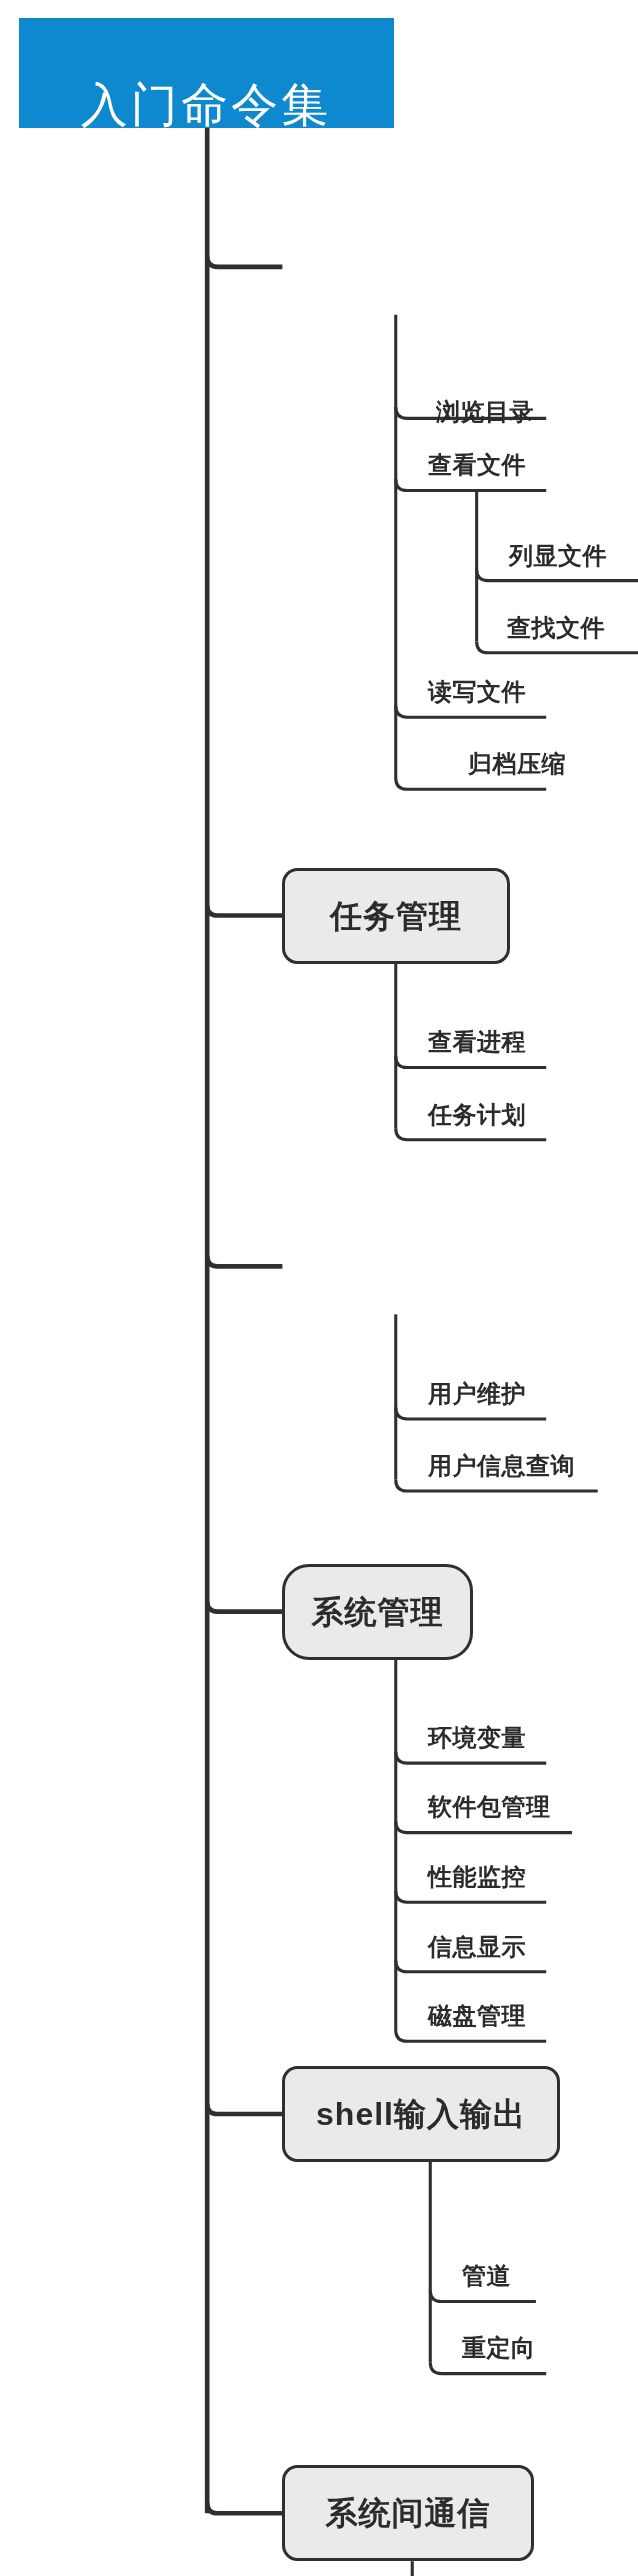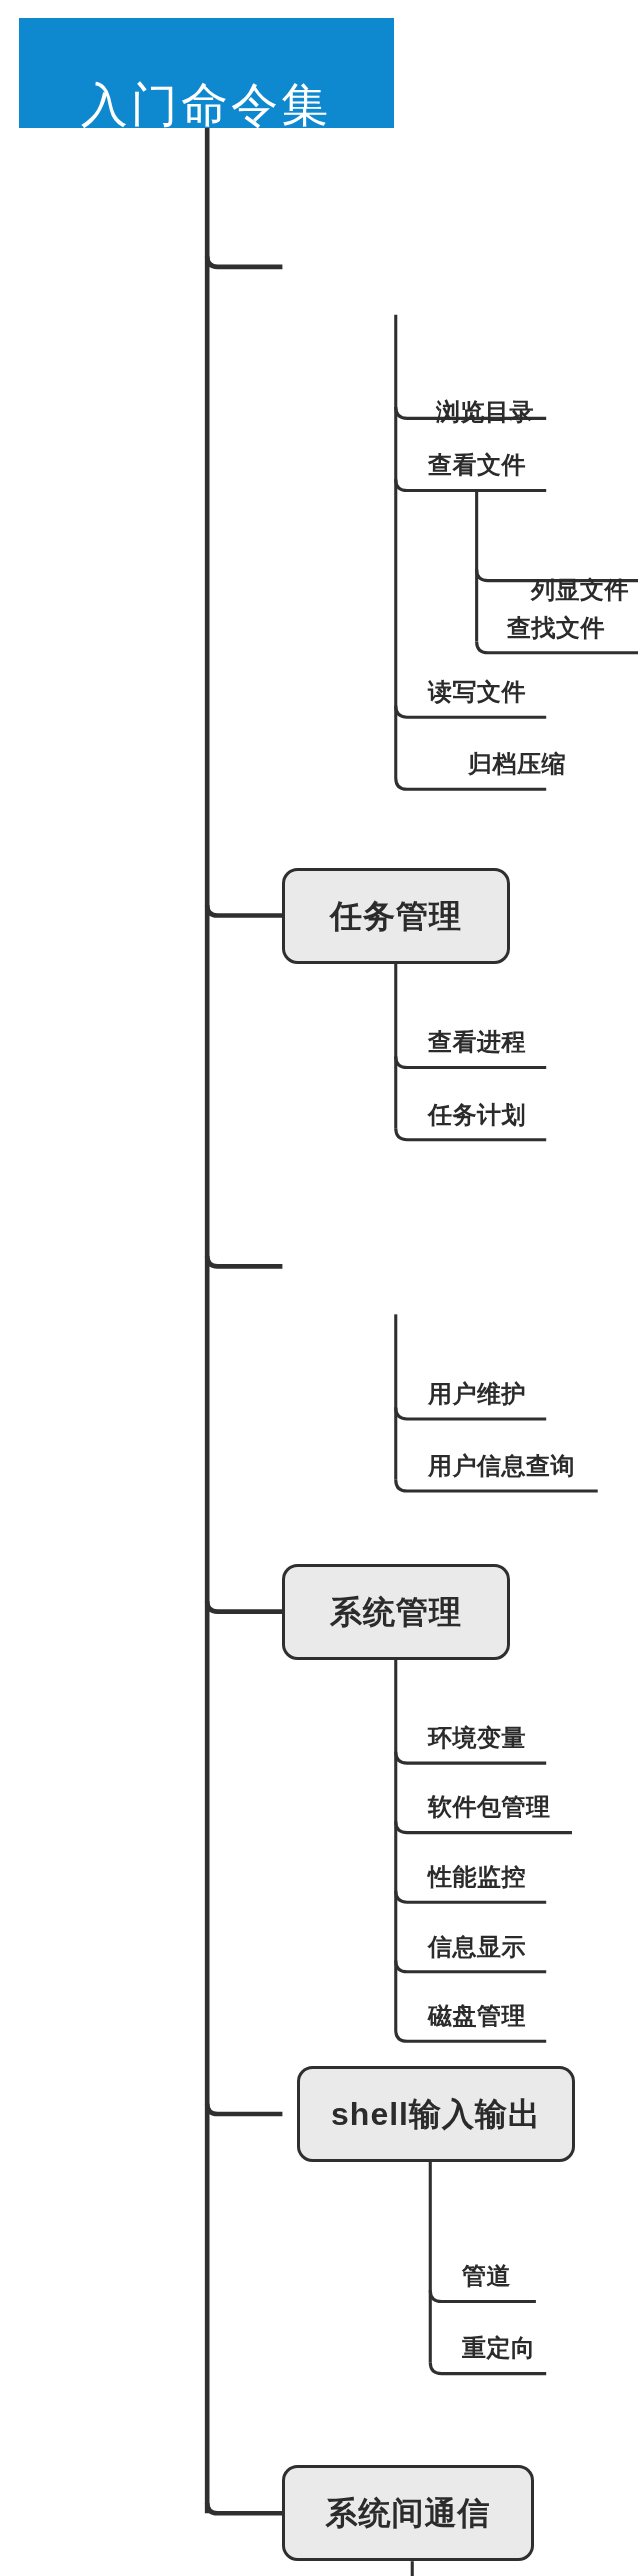--- a/index.html
+++ b/index.html
@@ -142,21 +142,21 @@
   <div class="root-node">
     <span class="root-node-label">入门命令集</span>
   </div>
 
   <div class="leaf-node" style="left:428px; top:400px;margin-left:8px;">
     <span class="leaf-node-label">浏览目录</span>
   </div>
   <div class="leaf-node" style="left:428px; top:453px;">
     <span class="leaf-node-label">查看文件</span>
   </div>
-  <div class="leaf-node" style="left:531px; top:544px;margin-top:34px;">
+  <div class="leaf-node" style="left:509px; top:544px;">
     <span class="leaf-node-label">列显文件</span>
   </div>
   <div class="leaf-node" style="left:507px; top:616px;">
     <span class="leaf-node-label">查找文件</span>
   </div>
   <div class="leaf-node" style="left:428px; top:680px;">
     <span class="leaf-node-label">读写文件</span>
   </div>
   <div class="leaf-node" style="left:428px; top:752px;margin-left:40px;">
     <span class="leaf-node-label">归档压缩</span>
@@ -172,40 +172,40 @@
     <span class="leaf-node-label">任务计划</span>
   </div>
 
   <div class="leaf-node" style="left:428px; top:1382px;">
     <span class="leaf-node-label">用户维护</span>
   </div>
   <div class="leaf-node" style="left:428px; top:1454px;">
     <span class="leaf-node-label">用户信息查询</span>
   </div>
 
-  <div class="branch-node" style="left:282px; top:1564px; width:228px;">
+  <div class="branch-node" style="left:282px; top:1564px; width:191px;border-radius:27px;">
     <span class="branch-node-label">系统管理</span>
   </div>
   <div class="leaf-node" style="left:428px; top:1726px;">
     <span class="leaf-node-label">环境变量</span>
   </div>
   <div class="leaf-node" style="left:428px; top:1795px;">
     <span class="leaf-node-label">软件包管理</span>
   </div>
   <div class="leaf-node" style="left:428px; top:1865px;">
     <span class="leaf-node-label">性能监控</span>
   </div>
   <div class="leaf-node" style="left:428px; top:1935px;">
     <span class="leaf-node-label">信息显示</span>
   </div>
   <div class="leaf-node" style="left:428px; top:2004px;">
     <span class="leaf-node-label">磁盘管理</span>
   </div>
 
-  <div class="branch-node" style="left:282px; top:2066px; width:278px;margin-left:15px;">
+  <div class="branch-node" style="left:282px; top:2066px; width:278px;">
     <span class="branch-node-label">shell输入输出</span>
   </div>
   <div class="leaf-node" style="left:462px; top:2264px;">
     <span class="leaf-node-label">管道</span>
   </div>
   <div class="leaf-node" style="left:462px; top:2336px;">
     <span class="leaf-node-label">重定向</span>
   </div>
 
   <div class="branch-node" style="left:282px; top:2465px; width:252px;">

